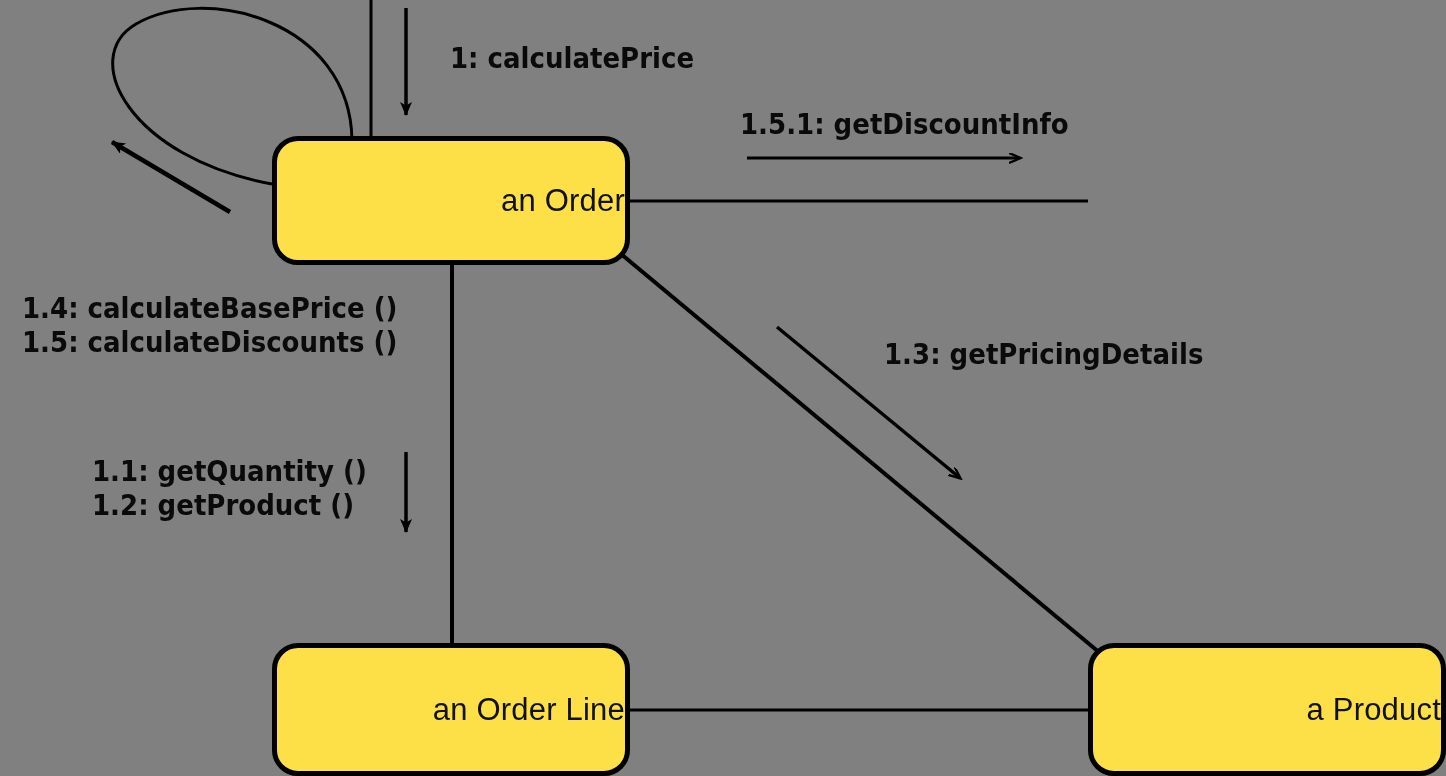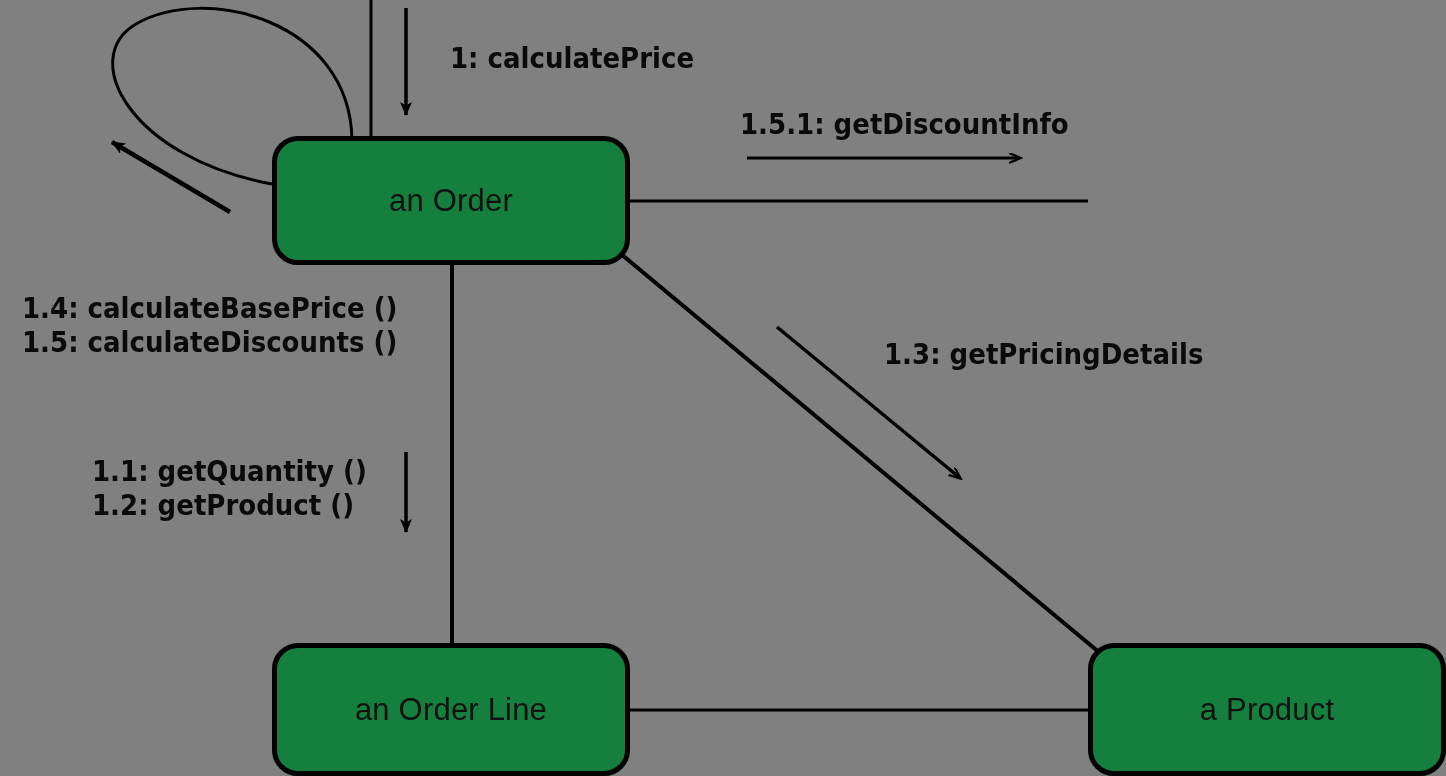--- a/index.html
+++ b/index.html
@@ -19,27 +19,27 @@
   #wires {
     position: absolute;
     left: 0;
     top: 0;
     width: 1446px;
     height: 776px;
     pointer-events: none;
   }
   .node {
     position: absolute;
-    background: #15803d;
+    background: #fde047;
     border: 5px solid #000000;
     border-radius: 26px;
     box-sizing: border-box;
     display: flex;
     align-items: center;
-    justify-content: center;
+    justify-content: flex-end;
     z-index: 3;
   }
   .node-label {
     font-family: "Liberation Sans", sans-serif;
     font-size: 31px;
     color: #111111;
     letter-spacing: 0.2px;
     white-space: nowrap;
   }
   .msg {

